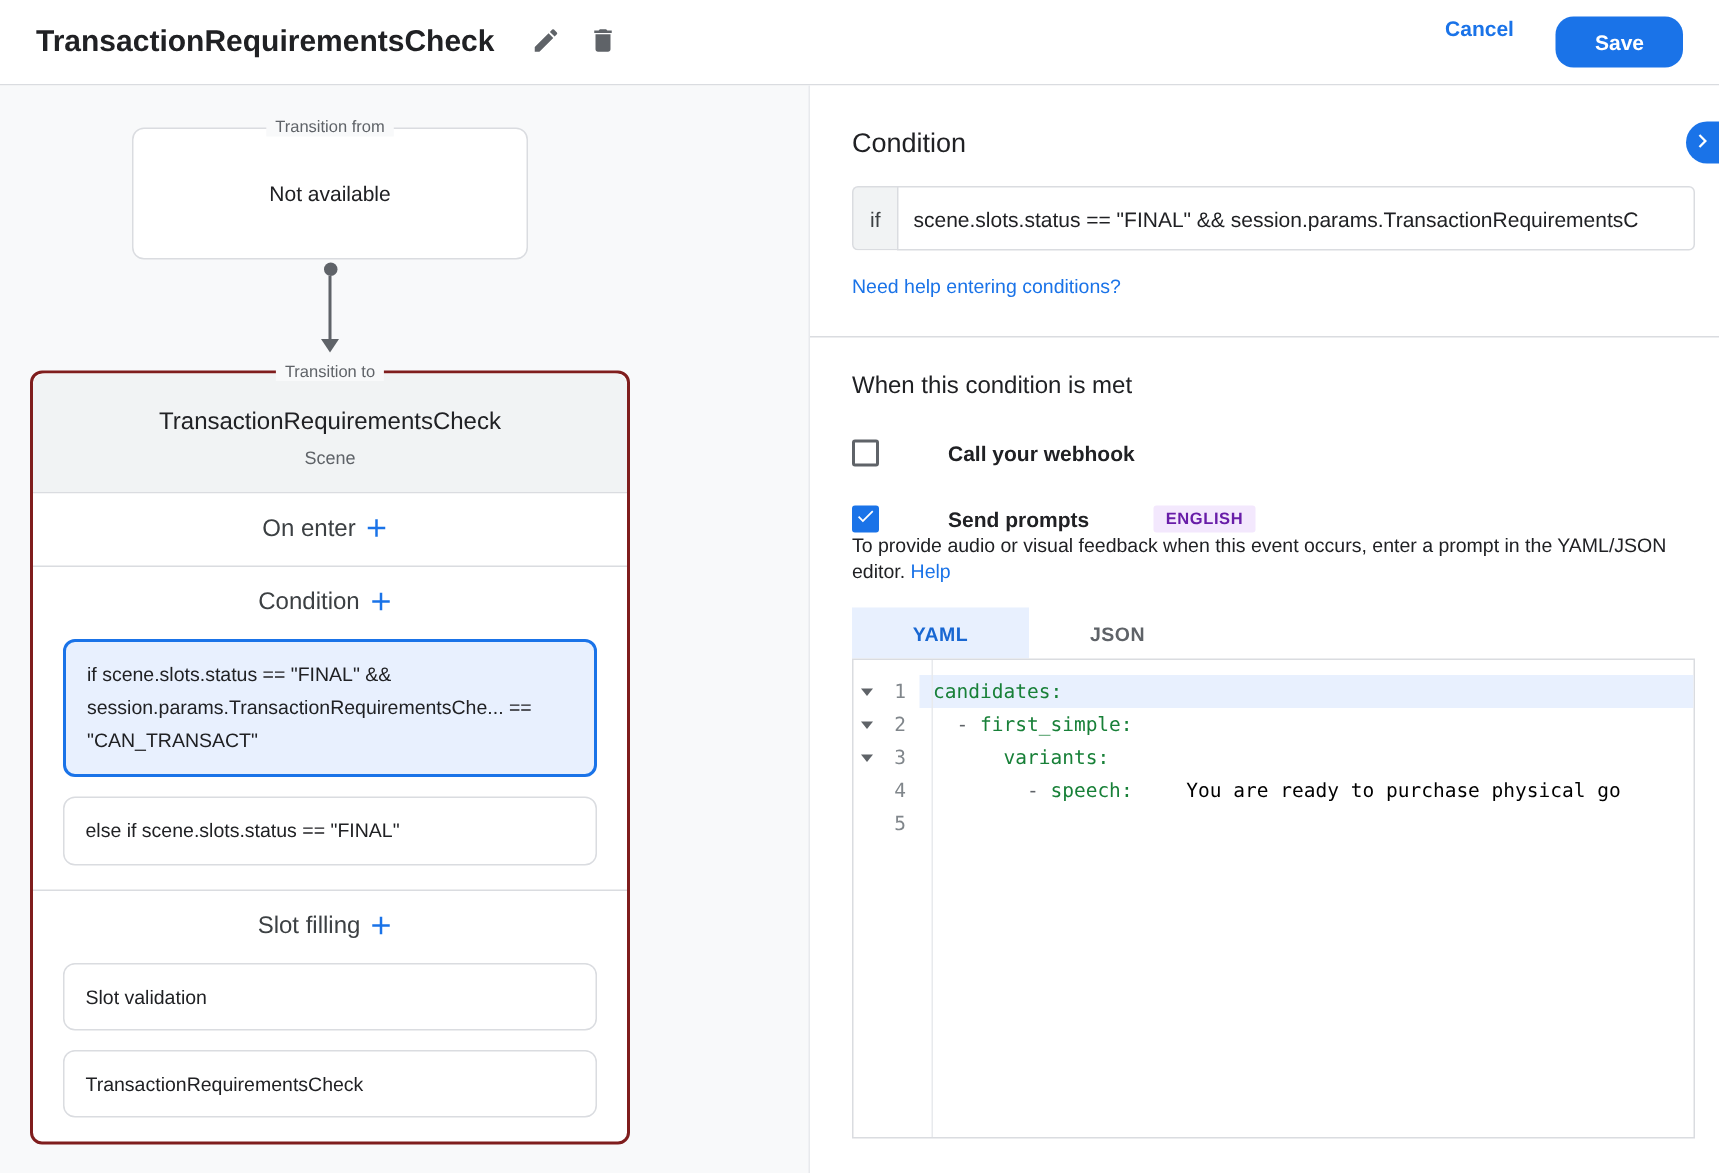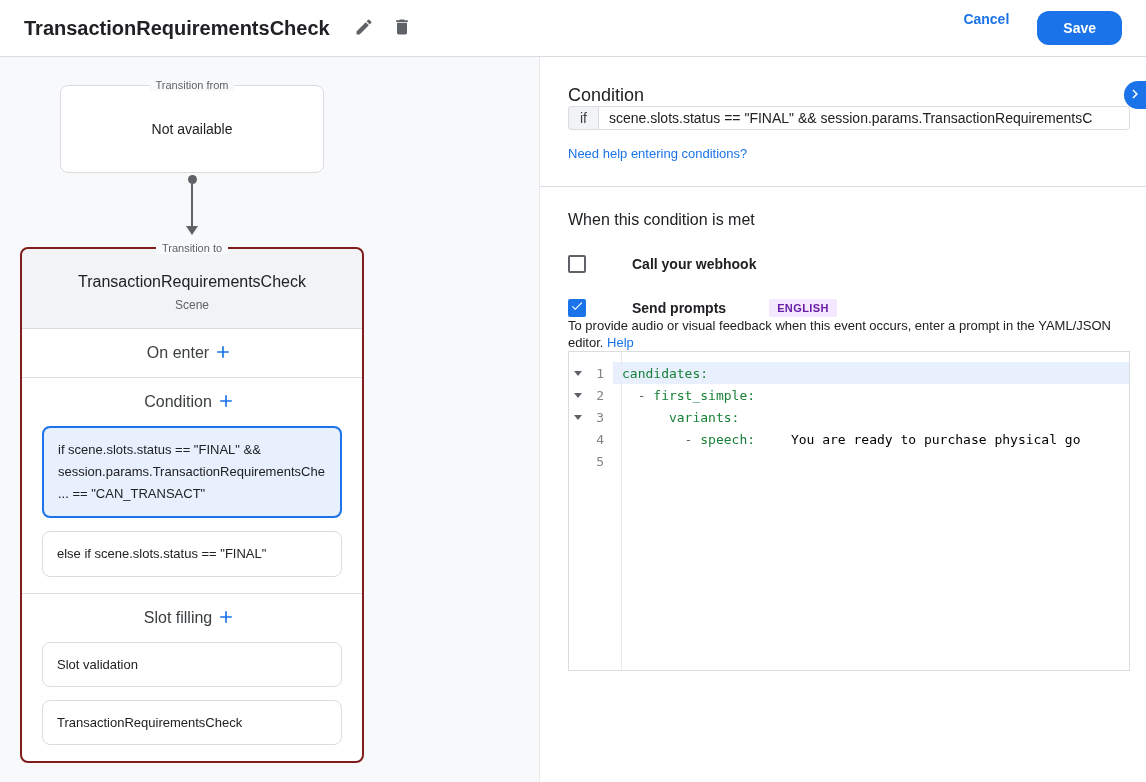--- a/index.html
+++ b/index.html
@@ -41,21 +41,21 @@
 
   
   .main { display: flex; height: 725px; }
   .canvas-panel {
     width: 540px; min-width: 540px;
     background: #f8f9fa;
     border-right: 1px solid #e8eaed;
     overflow: hidden;
     padding-top: 28px;
   }
-  .canvas-col { width: 344px; margin-left: 20px; }
+  .canvas-col { width: 400px; margin-left: 20px; }
 
   
   .tfrom {
     position: relative;
     width: 264px; height: 88px;
     margin: 0 auto;
     background: #fff;
     border: 1px solid #dadce0;
     border-radius: 8px;
     display: flex; align-items: center; justify-content: center;
@@ -145,21 +145,21 @@
   .detail-title { font-size: 18px; font-weight: normal; color: #202124; }
   .collapse-btn {
     position: absolute; top: 24px; right: 0;
     width: 22px; height: 28px;
     background: #1a73e8; border: none; cursor: pointer;
     border-radius: 14px 0 0 14px;
     display: flex; align-items: center; justify-content: center;
   }
   .collapse-btn svg { width: 18px; height: 18px; fill: #fff; }
 
-  .if-row { display: flex; height: 24px; }
+  .if-row { display: flex; margin-top: 18px; height: 43px; }
   .if-label {
     width: 30px;
     background: #f1f3f4;
     border: 1px solid #dadce0; border-right: none;
     border-radius: 4px 0 0 4px;
     display: flex; align-items: center; justify-content: center;
     font-size: 14px; color: #3c4043;
   }
   .if-input {
     flex: 1;
@@ -370,20 +370,24 @@
               <path d="M9 16.2L4.8 12l-1.4 1.4L9 19 21 7l-1.4-1.4z" fill="#fff"></path>
             </svg>
         </span>
       </div>
       <span class="check-label">Send prompts</span>
       <span class="lang-badge">ENGLISH</span>
     </div>
 
     <p class="hint"><span>To provide audio or visual feedback when this event occurs, enter a prompt in the YAML/JSON editor.</span> <a class="inline-link">Help</a></p>
 
+    <div class="tabs">
+      <button class="tab active">YAML</button>
+      <button class="tab">JSON</button>
+    </div>
 
     <div class="editor">
 
       <div class="ed-line hl">
         <span class="ed-fold">
             <span class="fold-tri"></span>
           </span>
         <span class="ed-num">1</span>
         <span class="ed-code"><span class="tok-pre"></span><span class="tok-key">candidates</span><span class="tok-sep">:</span><span class="tok-val"></span></span>
       </div>

